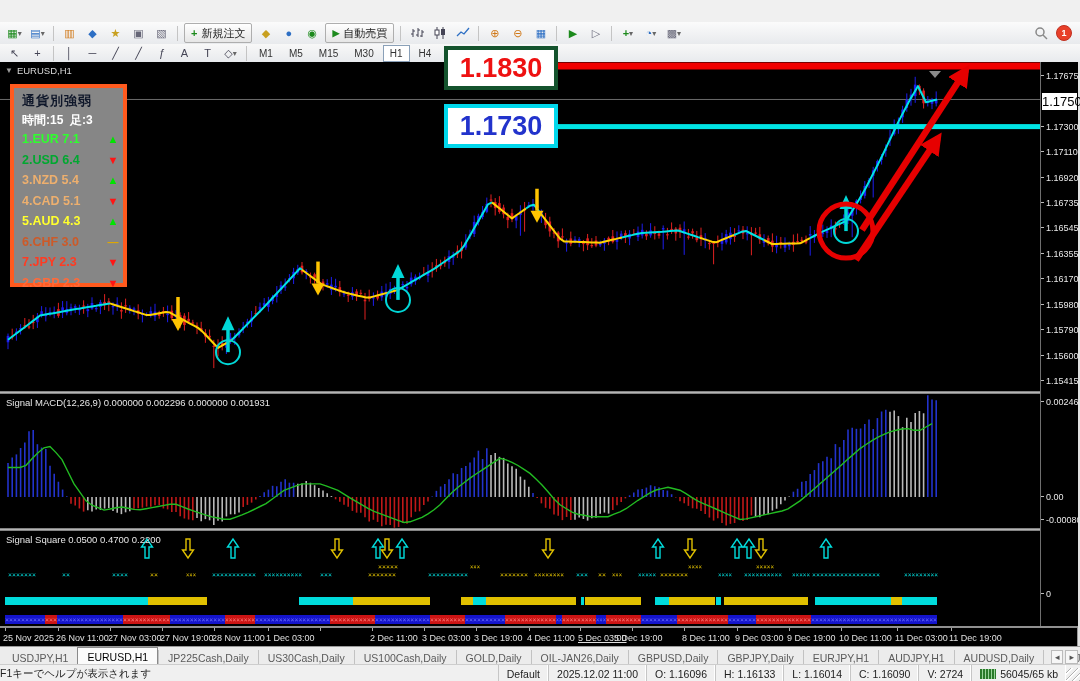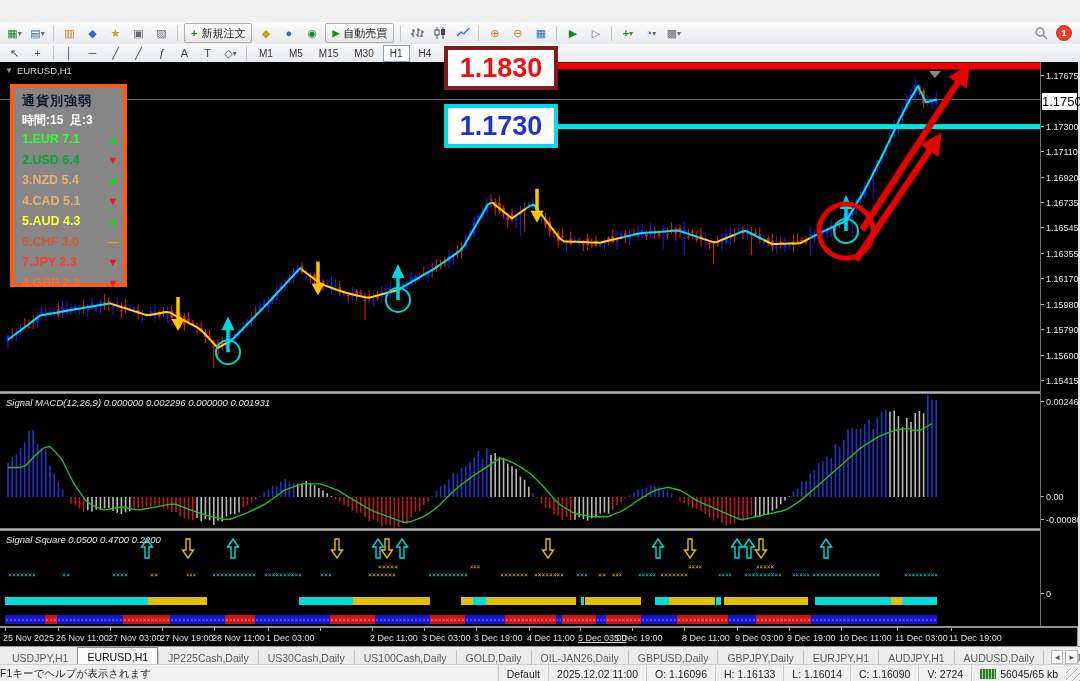--- a/index.html
+++ b/index.html
@@ -34,21 +34,21 @@
          display:flex;align-items:center;justify-content:center;font-weight:bold;border:1px solid #c03020;}
   .g-green{color:#1c8a1c;} .g-blue{color:#2d6fc4;} .g-gold{color:#c8a020;} .g-orange{color:#d07818;} .g-gray{color:#667;}
   
   .chartwin{position:absolute;top:62px;left:0;width:1080px;height:584px;background:#000;}
   .panel{position:absolute;left:0;width:1040px;overflow:hidden;background:#000;}
   #panel-main{top:0;height:329px;}
   #panel-macd{top:332px;height:134px;}
   #panel-square{top:469px;height:95px;}
   .sep-h{position:absolute;left:0;width:1077px;height:3px;background:linear-gradient(#6b6b6b,#b5b5b5 50%,#6b6b6b);}
   #sep1{top:329px;} #sep2{top:466px;} #sep3{top:564px;height:2px;}
-  .indic-label{position:absolute;top:3px;left:6px;font-size:9.5px;color:#e6e6e6;z-index:5;font-style:italic;}
+  .indic-label{position:absolute;top:3px;left:6px;font-size:9.5px;color:#e6e6e6;z-index:5;}
   .symbol-label{position:absolute;top:3px;left:5px;font-size:9.5px;color:#d8d8d8;z-index:5;display:flex;gap:4px;align-items:center;}
   .symbol-label .tri{color:#9a9a9a;font-size:8px;}
   
   .pricescale{position:absolute;top:0;left:1040px;width:37px;height:564px;background:#000;
               border-left:1px solid #6f6f6f;z-index:6;}
   .ps-label{position:absolute;left:5px;font-size:9px;color:#e8e8e8;white-space:nowrap;}
   .ps-label::before{content:"";position:absolute;left:-5px;top:4px;width:3px;height:1px;background:#bbb;}
   .ps-current{position:absolute;left:1px;width:35px;background:#fff;color:#000;font-size:13px;
               text-align:center;padding:1px 0;z-index:7;}
   .frame-right{position:absolute;top:0;left:1077px;width:3px;height:584px;background:#e2e2e2;border-left:1px solid #9a9a9a;}
@@ -59,21 +59,21 @@
   
   .strength{position:absolute;top:22px;left:10px;width:117px;height:203px;background:#868686;
             border:4px solid #ff5a1e;z-index:10;padding:4px 0 0 8px;box-sizing:border-box;}
   .s-title{color:#0f172a;font-size:13px;font-weight:bold;letter-spacing:1px;}
   .s-sub{color:#fff;font-size:12px;font-weight:bold;margin-top:2px;}
   .s-row{display:flex;align-items:center;height:20.5px;font-size:12.5px;font-weight:bold;}
   .s-row .nm{flex:1;} .s-row .ar{width:20px;text-align:center;font-size:11px;}
   
   .pricebox{position:absolute;width:106px;height:36px;background:#fff;display:flex;align-items:center;
             justify-content:center;font-size:27px;font-weight:bold;z-index:40;}
-  #box-res{top:46px;left:444px;border:4px solid #7f1d1d;color:#ee1111;}
+  #box-res{top:46px;left:444px;border:4px solid #14532d;color:#ee1111;}
   #box-sup{top:104px;left:444px;border:4px solid #00d8ec;color:#2233cc;}
   
   .tabbar{position:absolute;top:646px;left:0;right:0;height:18px;background:#ececec;border-top:1px solid #9a9a9a;
           display:flex;align-items:flex-end;overflow:hidden;padding-left:3px;}
   .tab{height:15px;display:flex;align-items:center;padding:0 9px;font-size:10.5px;color:#5a5a5a;
        border-left:1px solid #c2c2c2;white-space:nowrap;}
   .tab:first-child{border-left:none;}
   .tab.active{background:#fbfbfb;border:1px solid #8a8a8a;border-bottom:none;color:#000;height:17px;}
   .tab-scroll{position:absolute;right:2px;top:3px;display:flex;gap:2px;background:#ececec;}
   .tab-scroll span{font-size:9px;color:#555;padding:1px 3px;border:1px solid #bbb;background:#f6f6f6;}
@@ -760,21 +760,21 @@
             </div>
             <div class="s-row">
               <span class="nm" style="color: rgb(205, 90, 40);">6.CHF 3.0</span>
               <span class="ar" style="color: rgb(224, 168, 0);">—</span>
             </div>
             <div class="s-row">
               <span class="nm" style="color: rgb(255, 59, 34);">7.JPY 2.3</span>
               <span class="ar" style="color: rgb(255, 20, 20);">▼</span>
             </div>
             <div class="s-row">
-              <span class="nm" style="color: rgb(255, 106, 58);">4.GBP 2.3</span>
+              <span class="nm" style="color: rgb(255, 106, 58);">2.GBP 2.3</span>
               <span class="ar" style="color: rgb(255, 20, 20);">▼</span>
             </div>
           </div>
       </div>
     </div>
     <div class="sep-h" id="sep1"></div>
     <div class="panel" id="panel-macd">
       <svg id="macdsvg" width="1040" height="134">
           <line x1="8" y1="103" x2="8" y2="68.95680965928713" stroke="#2233cc" stroke-width="1.6"></line>
           <line x1="12.2" y1="103" x2="12.2" y2="63.48366538338853" stroke="#2233cc" stroke-width="1.6"></line>

